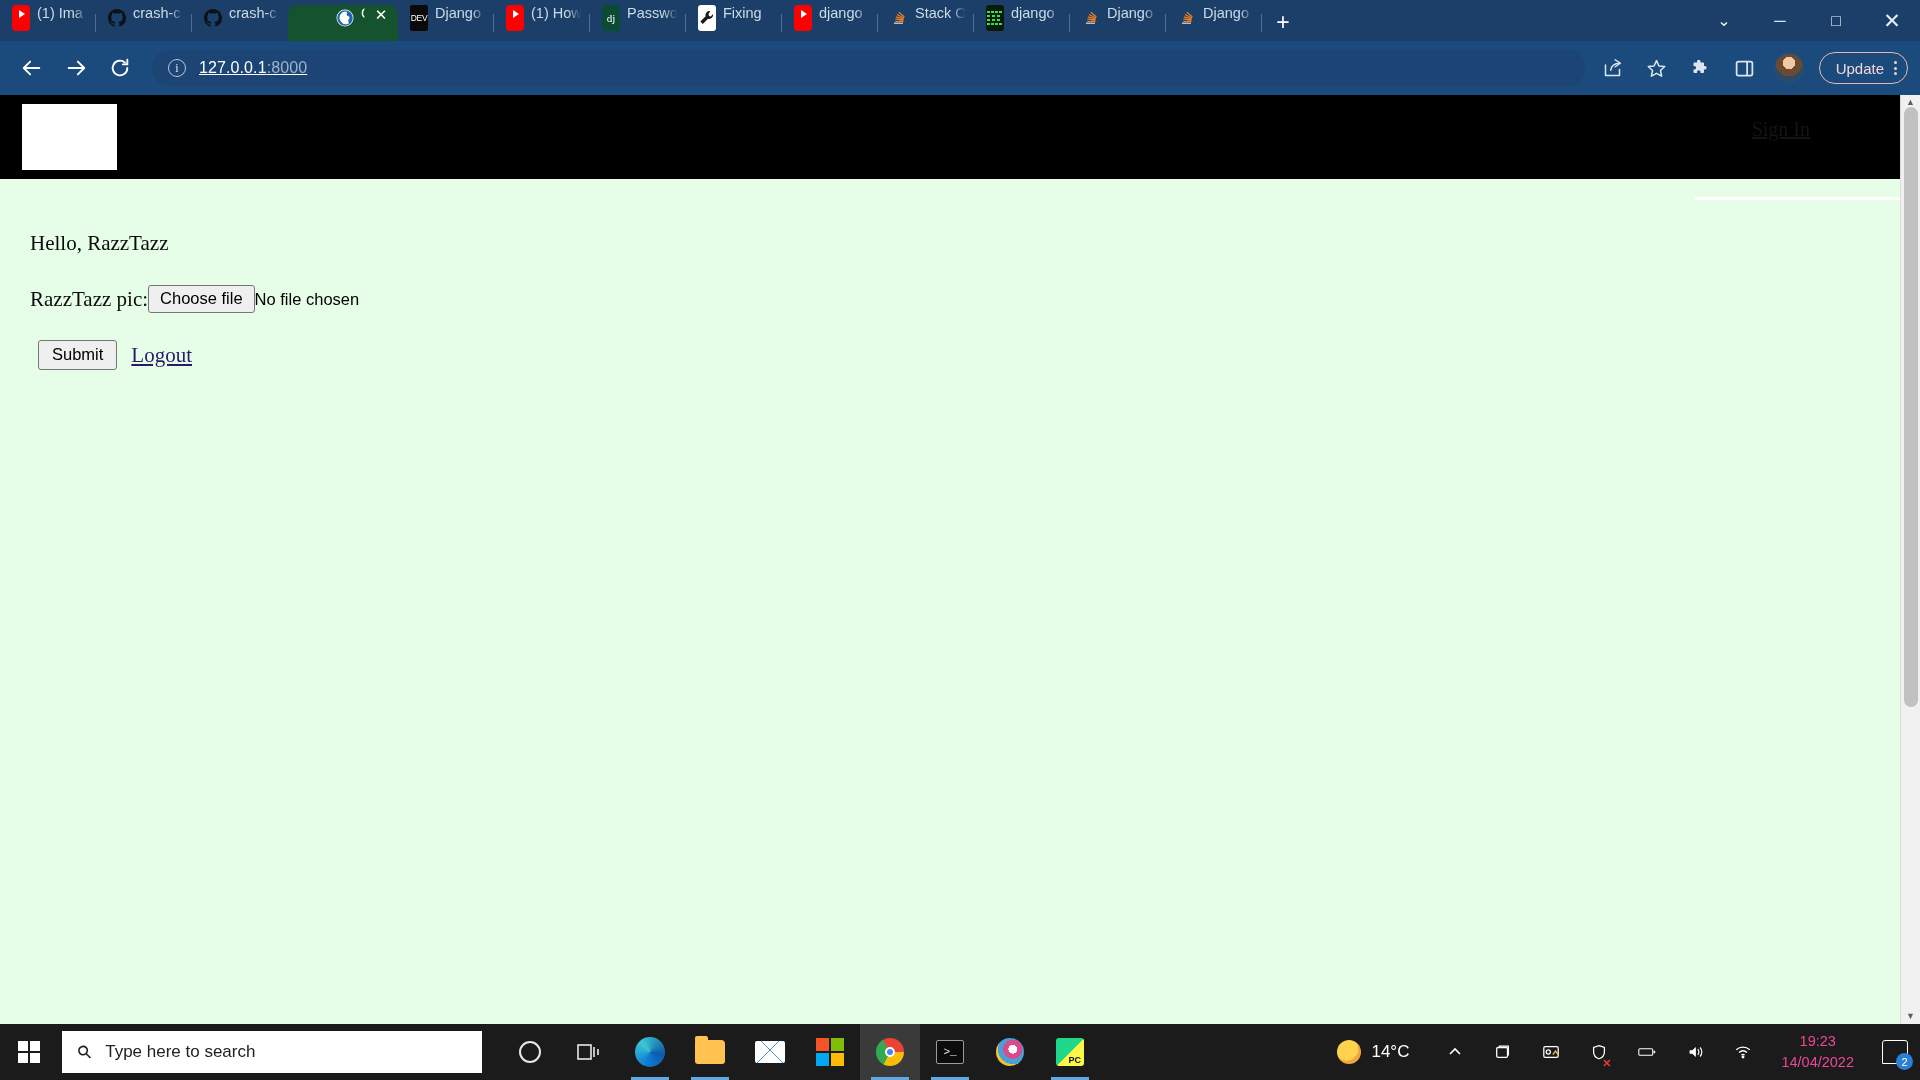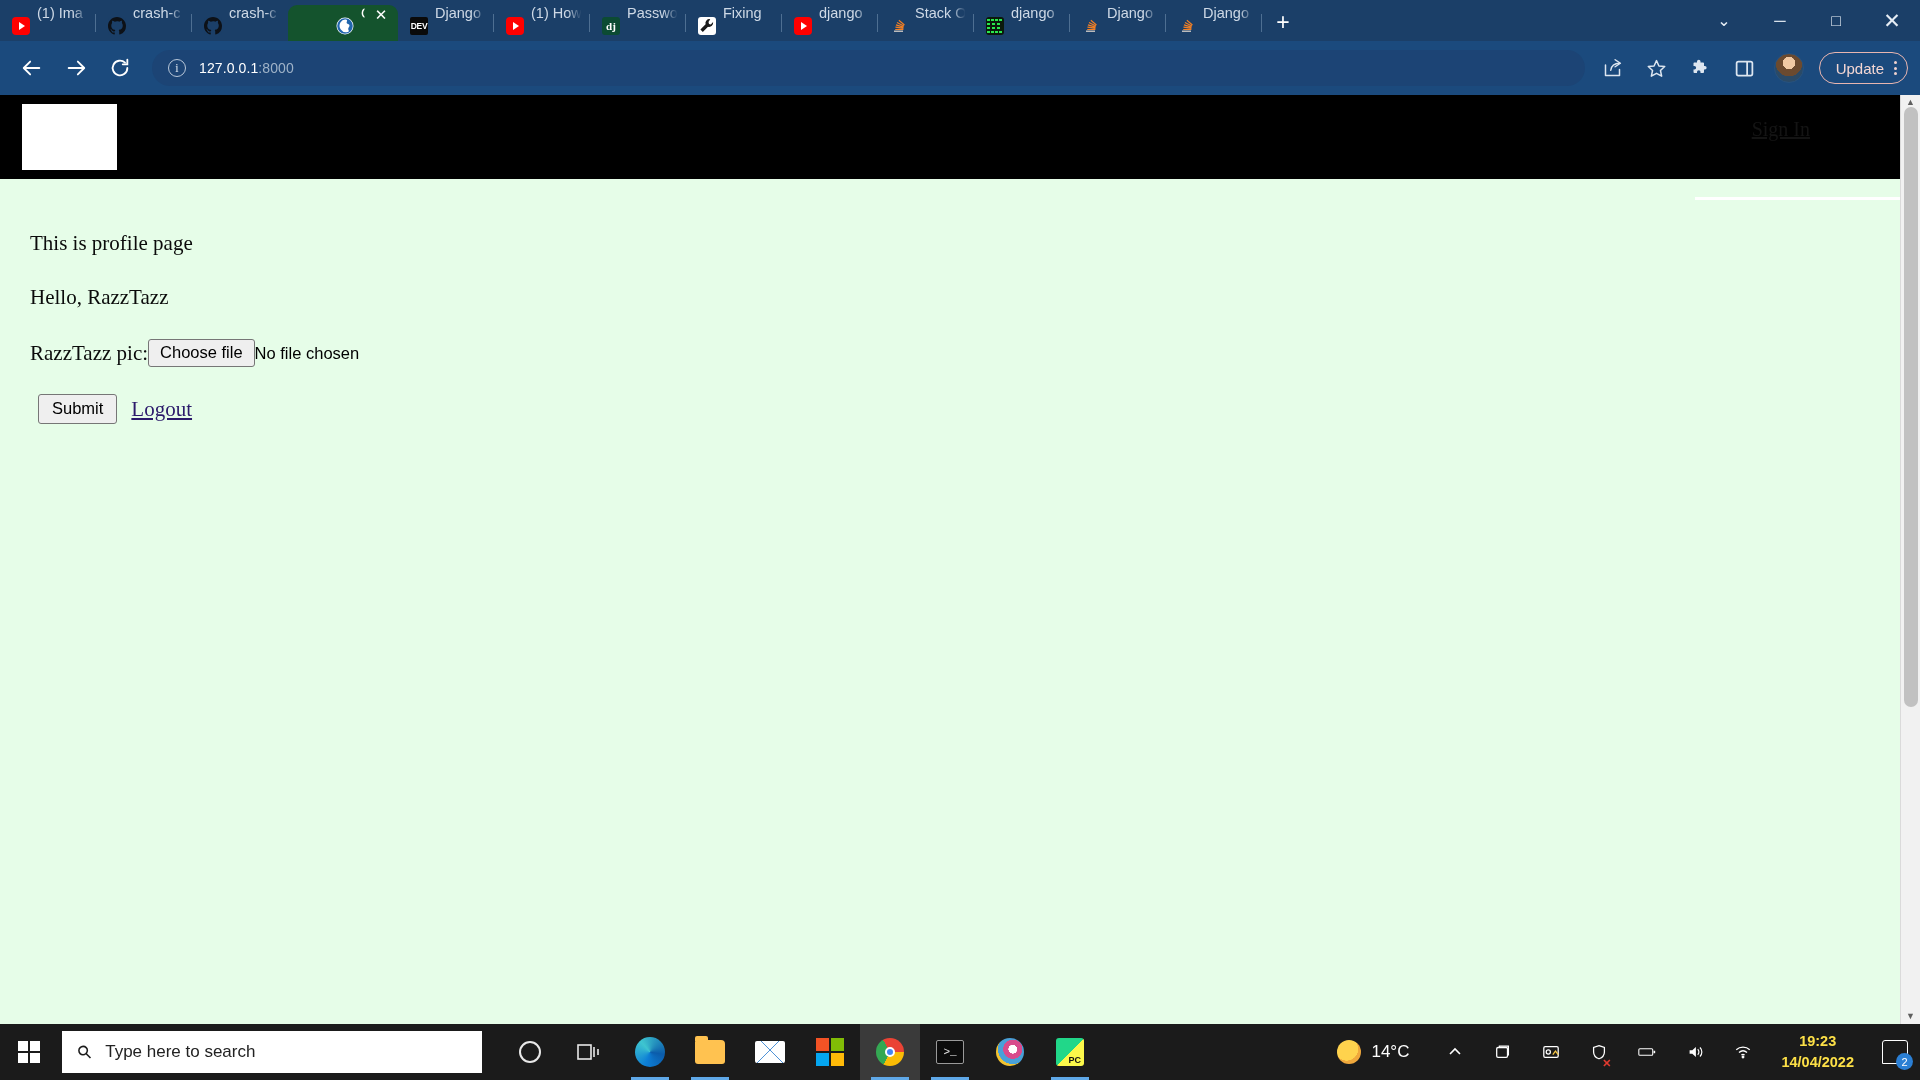--- a/index.html
+++ b/index.html
@@ -48,28 +48,27 @@
   .tab:not(.active)::after {
     content: "";
     position: absolute;
     right: 0; top: 9px;
     width: 1px; height: 18px;
     background: #4e6f92;
   }
   .tab.active::after, .tab.before-active::after { display: none; }
 
   .favicon {
-    width: 18px; height: 18px;
+    width: 18px; height: 26px;
     flex: 0 0 18px;
     border-radius: 3px;
     display: flex; align-items: center; justify-content: center;
-    font-size: 9px; font-weight: bold;
+    font-size: 9px; font-weight: normal;
     overflow: hidden;
     position: relative;
-    margin-top: 12px;
   }
   .fav-youtube { background: #ff0000; border-radius: 4px; }
   .fav-youtube::after {
     content: ""; position: absolute;
     left: 7px; top: 5px;
     border-left: 6px solid #fff;
     border-top: 4px solid transparent;
     border-bottom: 4px solid transparent;
   }
   .fav-github { background: #1b3f68; color: #0d1117; }
@@ -140,21 +139,21 @@
   .omnibox .info-icon {
     width: 18px; height: 18px;
     border: 1.6px solid #b8c7d9;
     border-radius: 50%;
     color: #dbe4ee;
     font-size: 12px;
     font-family: "Liberation Serif", serif;
     display: flex; align-items: center; justify-content: center;
     flex: 0 0 18px;
   }
-  .url { font-size: 14px; color: #ffffff; letter-spacing: .1px; }
+  .url { font-size: 16px; color: #ffffff; letter-spacing: .1px; text-decoration: underline; }
   .url .port { color: #9fb3c8; }
   .tb-icon {
     width: 40px; height: 40px;
     display: flex; align-items: center; justify-content: center;
     color: #dde6f0; flex: 0 0 40px;
   }
   .tb-icon svg { width: 21px; height: 21px; }
   .avatar {
     width: 30px; height: 30px; border-radius: 50%;
     background: radial-gradient(circle at 50% 32%, #f0c9a4 0 26%, #6b4a2f 27% 56%, #2b4a66 57%);
@@ -362,22 +361,22 @@
                         font-size: 9px; font-weight: bold; }
 
   .tray { margin-left: auto; display: flex; align-items: center; gap: 16px; padding-right: 6px; }
   .weather { display: flex; align-items: center; gap: 10px; padding: 0 14px 0 6px; color: #fff; }
   .weather .sun { width: 24px; height: 24px; border-radius: 50%;
                   background: radial-gradient(circle at 40% 38%, #ffd34d 0 55%, #f0a83c 56%); }
   .weather .temp { font-size: 17px; }
   .tray-ico { width: 32px; height: 56px; display: flex; align-items: center; justify-content: center;
               color: #ffffff; font-size: 14px; position: relative; }
   .tray-ico svg { width: 18px; height: 18px; }
-  .clock { color: #fde047; font-size: 14.5px; line-height: 1.45; text-align: center;
-           padding: 0 10px 0 6px; font-weight: bold; }
+  .clock { color: #ec4899; font-size: 14.5px; line-height: 1.45; text-align: center;
+           padding: 0 10px 0 6px; }
   .notif {
     width: 26px; height: 24px; border: 1.6px solid #ffffff; border-radius: 3px 3px 3px 0;
     position: relative; margin-left: 2px; margin-right: 6px;
   }
   .notif-badge {
     position: absolute; right: -6px; bottom: -7px;
     min-width: 17px; height: 17px; border-radius: 9px;
     background: #2b7fd4; color: #fff; font-size: 11px;
     display: flex; align-items: center; justify-content: center; padding: 0 3px;
   }
@@ -579,21 +578,20 @@
 <div class="viewport">
   <div class="page">
 
 
     <div class="navbar">
       <div class="navbar-logo"></div>
       <a class="signin-link">Sign In</a>
     </div>
 
     <div class="content">
-      <p>This is profile page</p>
       <p>Hello, RazzTazz</p>
 
       <div class="fileline">
         <span>RazzTazz pic:</span>
         <span class="choose-file">Choose file</span>
         <span class="nofile">No file chosen</span>
       </div>
 
       <div class="actionsline">
         <span class="submit-btn">Submit</span>

